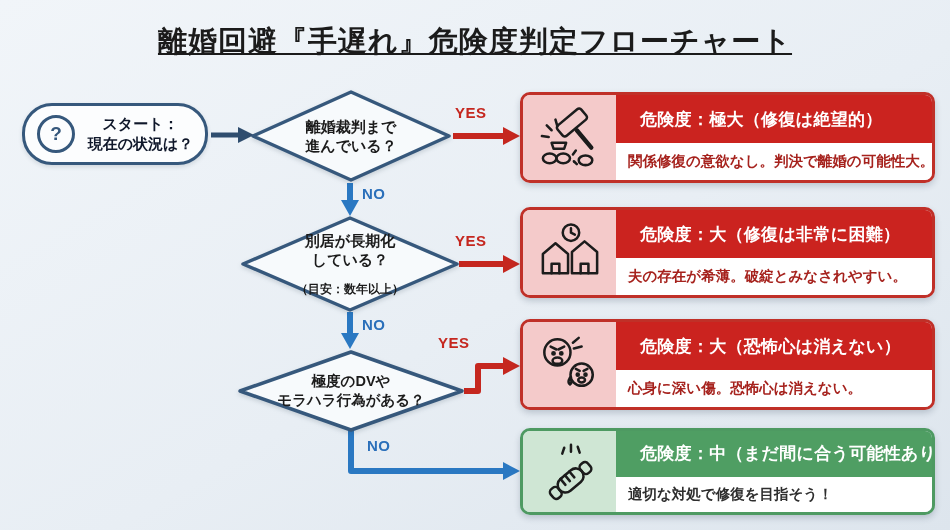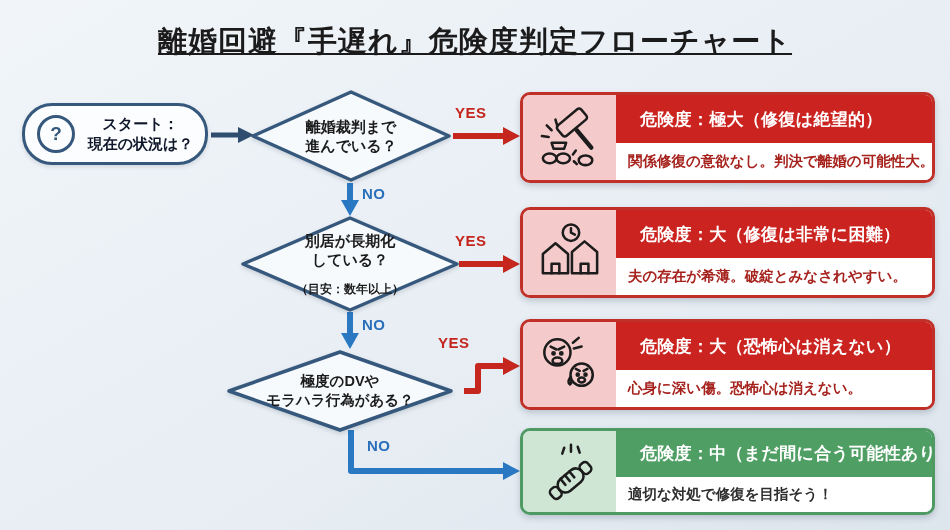--- a/index.html
+++ b/index.html
@@ -109,21 +109,21 @@
     <svg width="220" height="98" viewBox="0 0 220 98">
       <polygon points="110,3 217,49 110,95 3,49" fill="#f7fafc" stroke="#36587c" stroke-width="3.5" stroke-linejoin="round"></polygon>
     </svg>
     <div class="dtext">
       <div>別居が長期化</div>
       <div>している？</div>
       <div class="small">（目安：数年以上）</div>
     </div>
   </div>
 
-  <div class="diamond" style="left:226px;top:349px;width:228px;height:84px;">
+  <div class="diamond" style="left:237px;top:349px;width:228px;height:84px;">
     <svg width="228" height="84" viewBox="0 0 228 84">
       <polygon points="114,3 225,42 114,81 3,42" fill="#f7fafc" stroke="#36587c" stroke-width="3.5" stroke-linejoin="round"></polygon>
     </svg>
     <div class="dtext" style="font-size:14.5px;">
       <div>極度のDVや</div>
       <div>モラハラ行為がある？</div>
     </div>
   </div>
 
   <div class="lbl yes" style="left:455px;top:104px;">YES</div>

